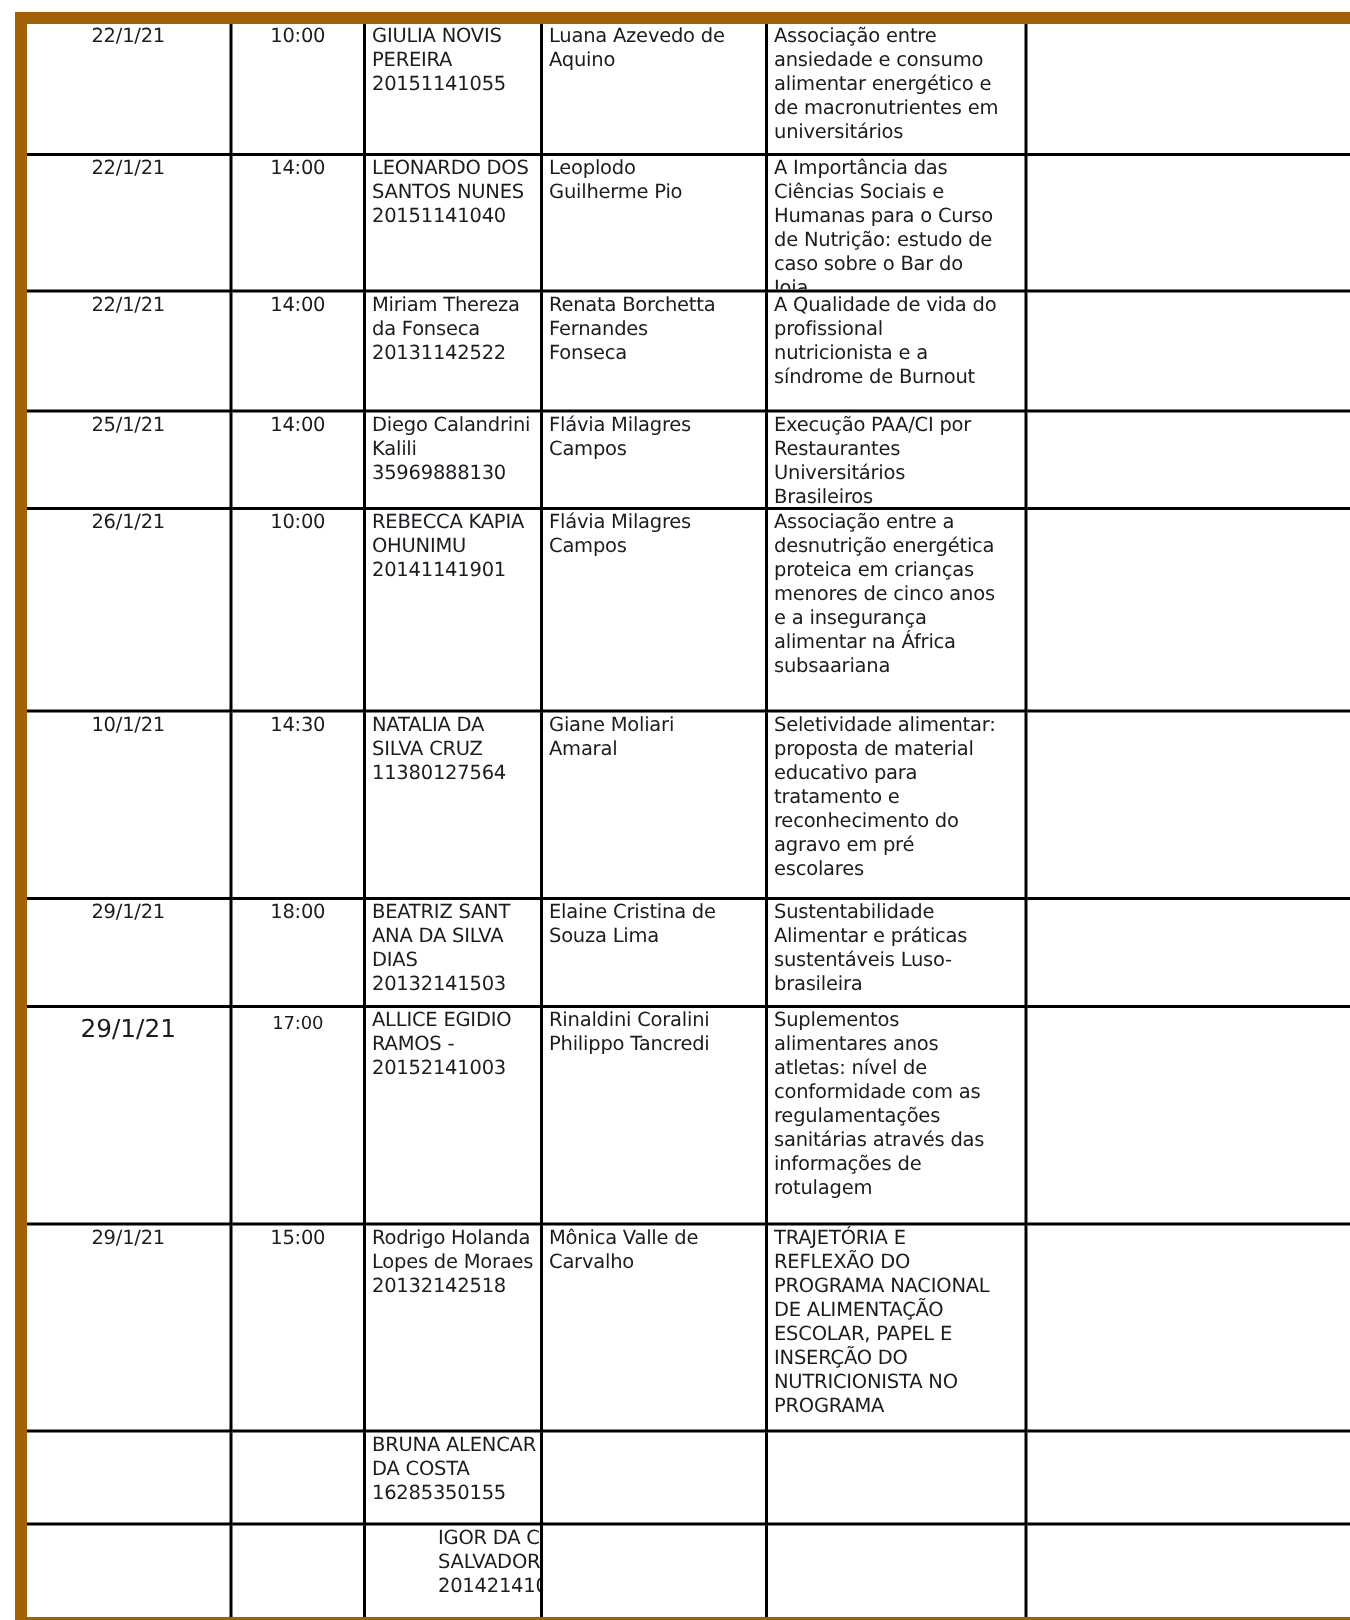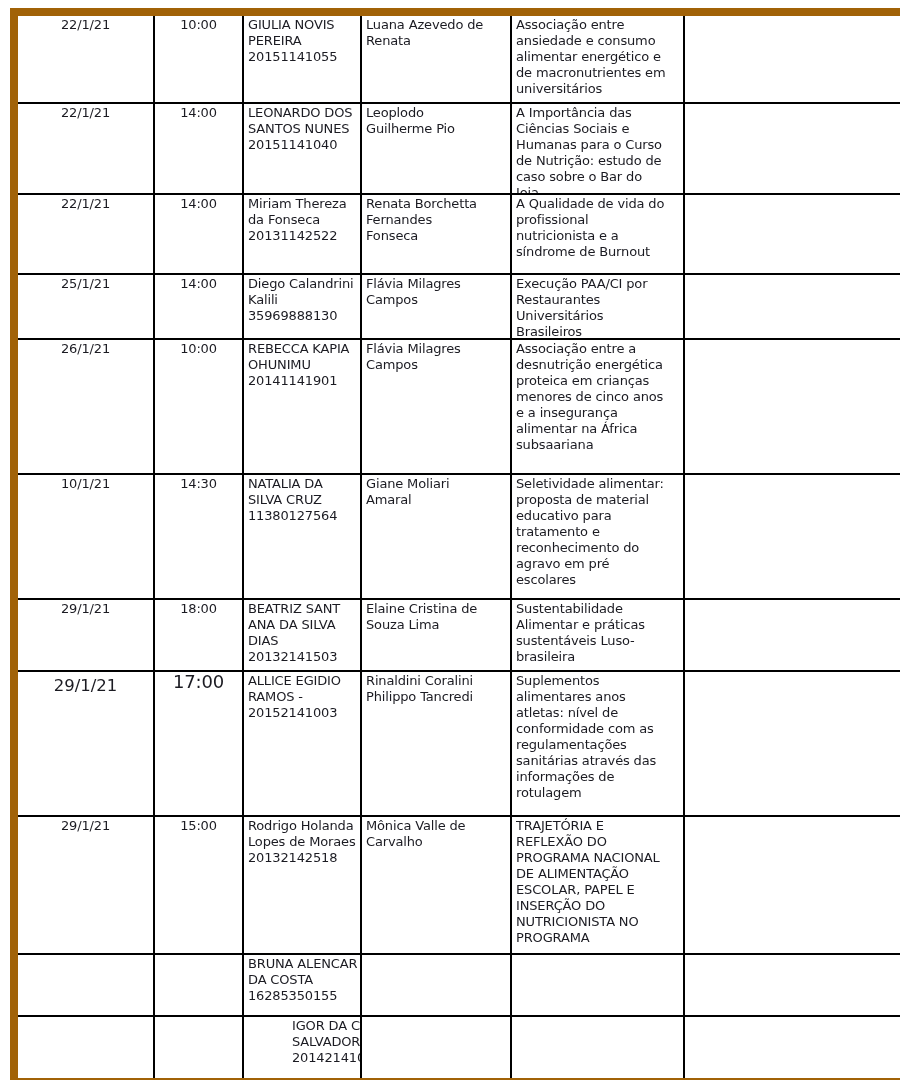--- a/index.html
+++ b/index.html
@@ -34,36 +34,36 @@
     letter-spacing: -0.15px;
     color: #1b1b22;
     white-space: pre;
     padding: 1px 2px 0 4px;
     text-align: left;
   }
   .cell.center { text-align: center; padding-left: 0; padding-right: 0; }
   .cell.col-last { border-right: none; }
   .row:last-child .cell { border-bottom: none; margin-left: 44px; }
   .cell.lg-date { font-size: 16.5px; padding-top: 6px; letter-spacing: 0; }
-  .cell.lg-time { font-size: 18px; padding-top: 2px; }
+  .cell.lg-time { font-size: 12px; padding-top: 2px; }
 </style>
 </head>
 <body>
 
 <div class="page">
   <div class="doc-table">
 
     <div class="row">
       <div class="cell center">22/1/21</div>
       <div class="cell center">10:00</div>
       <div class="cell">GIULIA NOVIS
 PEREIRA
 20151141055</div>
       <div class="cell">Luana Azevedo de
-Renata</div>
+Aquino</div>
       <div class="cell">Associação entre
 ansiedade e consumo
 alimentar energético e
 de macronutrientes em
 universitários</div>
       <div class="cell col-last"></div>
     </div>
 
     <div class="row">
       <div class="cell center">22/1/21</div>

